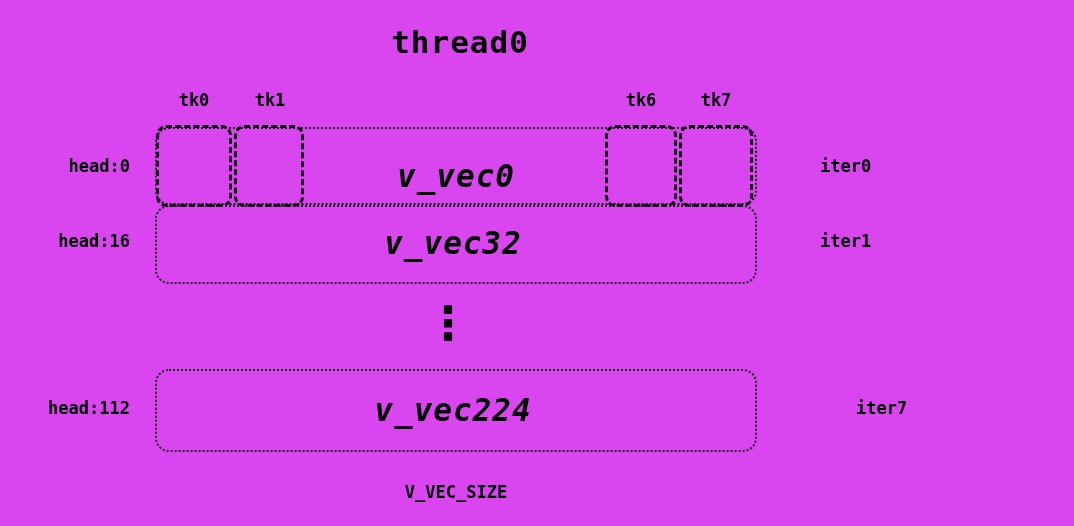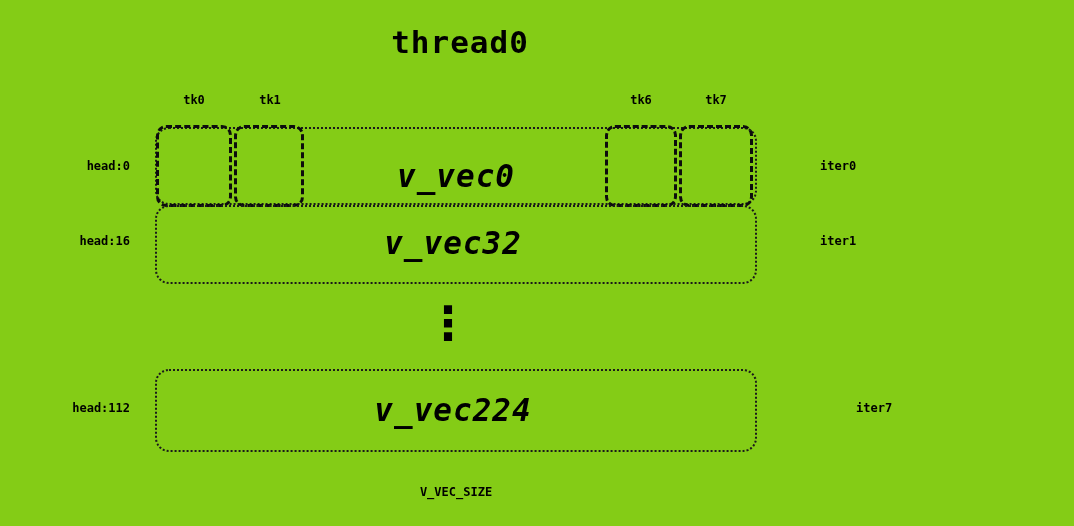--- a/index.html
+++ b/index.html
@@ -4,29 +4,29 @@
 <style>
   html, body {
     margin: 0;
     padding: 0;
     background: #ffffff;
   }
   .canvas {
     position: relative;
     width: 1074px;
     height: 526px;
-    background: #84cc16;
+    background: #d946ef;
     font-family: "DejaVu Sans Mono", "Liberation Mono", monospace;
     color: #000000;
     overflow: hidden;
   }
   .lbl {
     position: absolute;
     font-weight: bold;
-    font-size: 12px;
+    font-size: 17px;
     white-space: nowrap;
     color: #000000;
   }
   .center-xy { transform: translate(-50%, -50%); }
   .center-y  { transform: translateY(-50%); padding-left: 42px; }
   .title {
     font-size: 31px;
     letter-spacing: 1px;
   }
   .vec {

